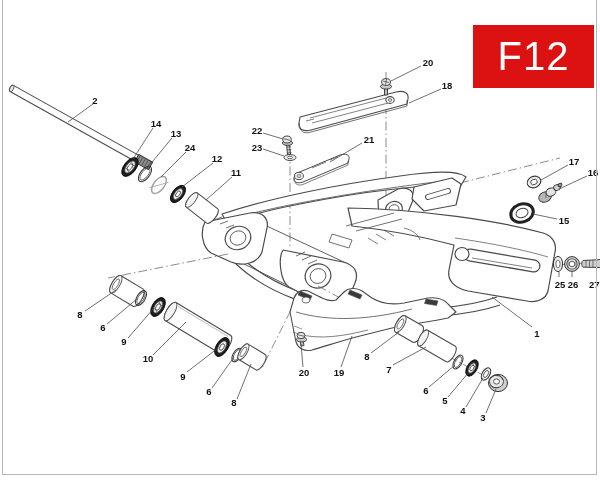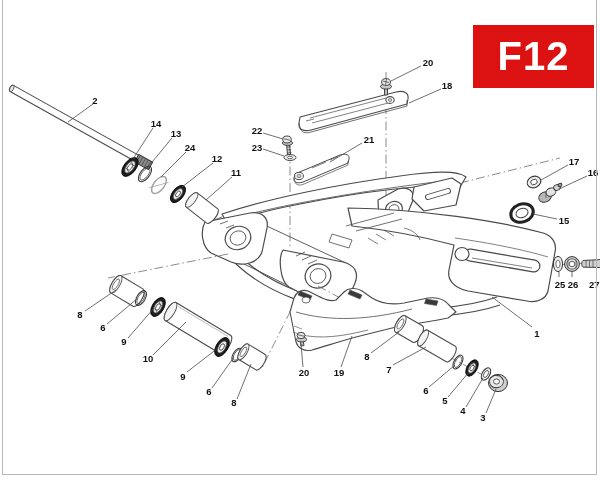--- a/index.html
+++ b/index.html
@@ -2,21 +2,21 @@
 <html><head>
 <meta charset="utf-8">
 <style>
   html,body{margin:0;padding:0;background:#fff;}
   #stage{position:relative;width:600px;height:480px;background:#ffffff;overflow:hidden;
          font-family:"Liberation Sans",sans-serif;}
   #page-border{position:absolute;left:2px;top:-6px;width:593px;height:479px;
                border:1.5px solid #b6b6b6;pointer-events:none;}
   #badge{position:absolute;left:473px;top:25px;width:121px;height:63px;
          display:flex;align-items:center;justify-content:center;}
-  #badge .txt{color:#ffffff;font-size:40px;font-weight:bold;letter-spacing:1px;}
+  #badge .txt{color:#ffffff;font-size:40px;font-weight:normal;letter-spacing:1px;}
   svg text{font-family:"Liberation Sans",sans-serif;font-size:9.5px;font-weight:bold;fill:#111;}
 </style>
 </head>
 <body>
 
 <div id="stage">
 
   <div id="page-border"></div>
 
   <svg width="600" height="480" viewBox="0 0 600 480">

